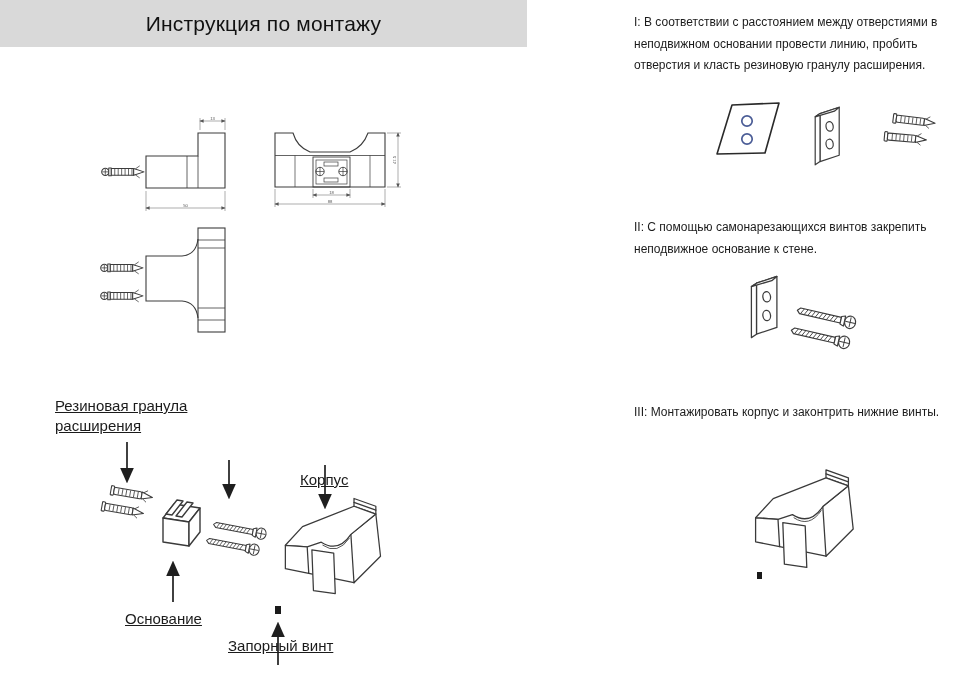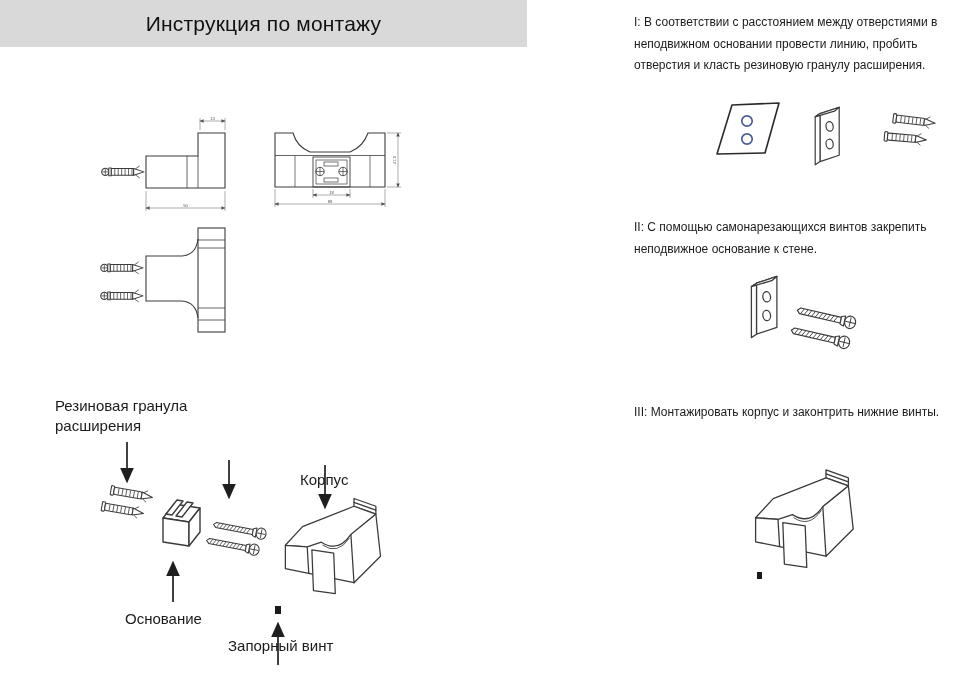--- a/index.html
+++ b/index.html
@@ -11,21 +11,21 @@
   }
   .banner {
     position:absolute; left:0; top:0; width:527px; height:47px;
     display:flex; align-items:center; justify-content:center;
   }
   .banner-title { font-size:21px; letter-spacing:0.2px; color:#111; }
   .subtitle {
     position:absolute; left:0; top:60px; width:512px; text-align:center;
     font-size:17.5px; color:#111;
   }
-  .part-label { position:absolute; font-size:15px; line-height:20px; color:#1b1b1b; }
+  .part-label { position:absolute; font-size:15px; line-height:20px; color:#1b1b1b;text-decoration:underline; }
   .step-text {
     position:absolute; left:634px; width:334px; font-size:12px;
     line-height:21.5px; color:#1b1b1b;
   }
   svg { position:absolute; overflow:visible; }
   .dimtxt { font-size:4.2px; fill:#555; font-family:"Liberation Sans",sans-serif; }
 </style>
 </head>
 <body>
 

